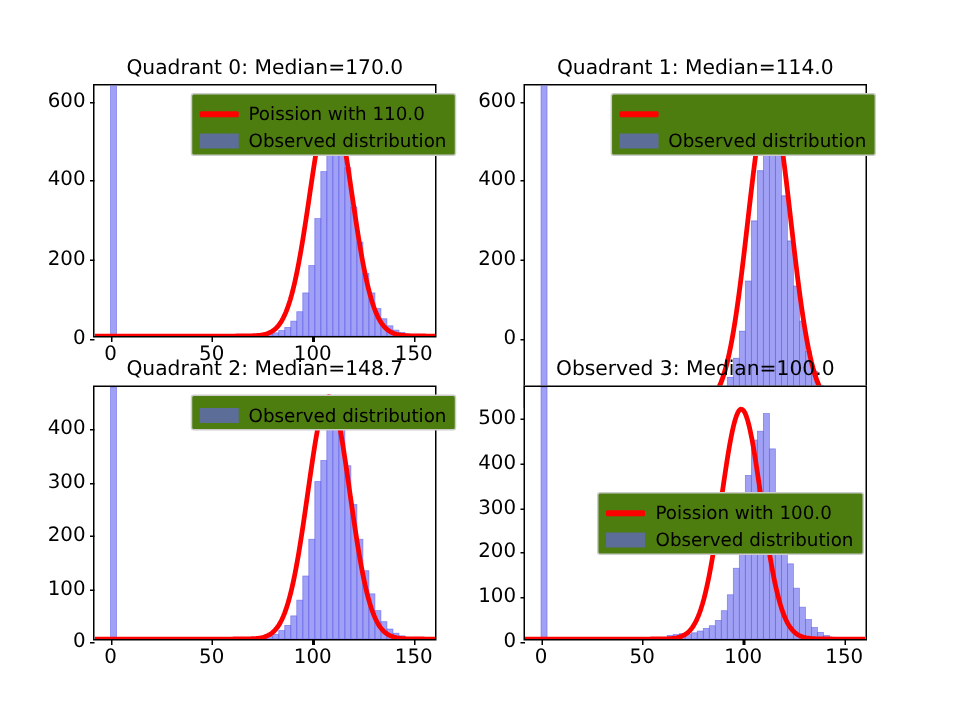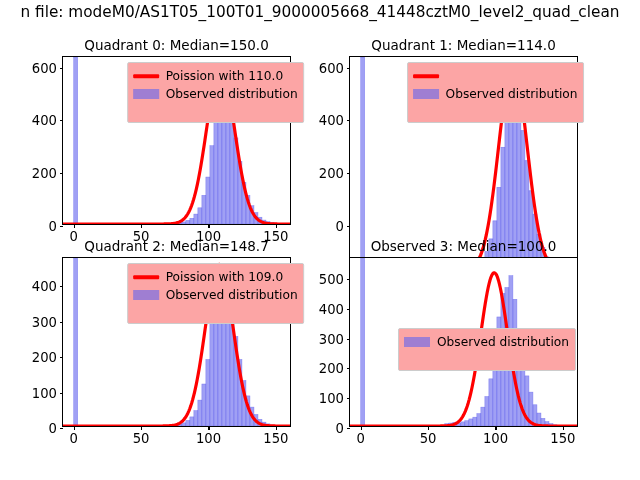--- a/index.html
+++ b/index.html
@@ -70,24 +70,24 @@
     right: calc(100% + 6px);
     transform: translateY(-50%);
     font-size: 13.2px;
     color: #000000;
     white-space: nowrap;
   }
 
   
   .legend {
     position: absolute;
-    background: #fca5a5;
+    background: #4d7c0f;
     border: 0.9px solid #cccccc;
     border-radius: 2px;
-    padding: 4px 6px 19px 5px;
+    padding: 4px 6px 0 5px;
     font-size: 12.2px;
     color: #000000;
     z-index: 6;
     line-height: 1.0;
   }
   .legend-row {
     display: flex;
     align-items: center;
     height: 18px;
     white-space: nowrap;
@@ -117,24 +117,23 @@
     background: var(--hist);
     opacity: 0.62;
   }
   .legend-label { color: #000000; }
 </style>
 </head>
 <body>
 
 <div id="figure">
 
-  <div class="suptitle">n file: modeM0/AS1T05_100T01_9000005668_41448cztM0_level2_quad_clean</div>
 
   <div class="axes" style="left:62px; top:56px; width:229px; height:169px;">
-    <div class="axes-title">Quadrant 0: Median=150.0</div>
+    <div class="axes-title">Quadrant 0: Median=170.0</div>
     <div class="plotarea">
       <svg viewBox="0 0 229 169" preserveAspectRatio="none">
         <g class="hist-group">
             <rect x="10.776470588235293" y="0" width="4.041176470588237" height="169" fill="#6666ee" fill-opacity="0.62" stroke="#6666ee" stroke-width="0.5" stroke-opacity="0.75"></rect>
             <rect x="107.76470588235294" y="168.471875" width="4.041176470588226" height="0.5281249999999886" fill="#6666ee" fill-opacity="0.62" stroke="#6666ee" stroke-width="0.5" stroke-opacity="0.75"></rect>
             <rect x="111.80588235294117" y="168.2078125" width="4.0411764705882405" height="0.7921875000000114" fill="#6666ee" fill-opacity="0.62" stroke="#6666ee" stroke-width="0.5" stroke-opacity="0.75"></rect>
             <rect x="115.84705882352941" y="167.6796875" width="4.0411764705882405" height="1.3203125" fill="#6666ee" fill-opacity="0.62" stroke="#6666ee" stroke-width="0.5" stroke-opacity="0.75"></rect>
             <rect x="119.88823529411765" y="166.8875" width="4.041176470588226" height="2.1125000000000114" fill="#6666ee" fill-opacity="0.62" stroke="#6666ee" stroke-width="0.5" stroke-opacity="0.75"></rect>
             <rect x="123.92941176470588" y="165.303125" width="4.0411764705882405" height="3.6968750000000057" fill="#6666ee" fill-opacity="0.62" stroke="#6666ee" stroke-width="0.5" stroke-opacity="0.75"></rect>
             <rect x="127.97058823529412" y="163.190625" width="4.041176470588226" height="5.809374999999989" fill="#6666ee" fill-opacity="0.62" stroke="#6666ee" stroke-width="0.5" stroke-opacity="0.75"></rect>
@@ -319,24 +318,20 @@
         <div class="tick-y" style="top: 134.583px;"></div>
         <div class="ticklabel-y" style="top: 134.583px;">100</div>
         <div class="tick-y" style="top: 99.1667px;"></div>
         <div class="ticklabel-y" style="top: 99.1667px;">200</div>
         <div class="tick-y" style="top: 63.75px;"></div>
         <div class="ticklabel-y" style="top: 63.75px;">300</div>
         <div class="tick-y" style="top: 28.3333px;"></div>
         <div class="ticklabel-y" style="top: 28.3333px;">400</div>
       </div>
     <div class="legend" style="left:50%; top:5px; transform:translateX(-28%);">
-      <div class="legend-row">
-        <span class="legend-key line" style="--accent:#ff0000"></span>
-        <span class="legend-label">Poission with 109.0</span>
-      </div>
       <div class="legend-row">
         <span class="legend-key patch" style="--hist:#6666ee"></span>
         <span class="legend-label">Observed distribution</span>
       </div>
     </div>
   </div>
 
   <div class="axes" style="left:349px; top:257px; width:229px; height:170px;">
     <div class="axes-title">Observed 3: Median=100.0</div>
     <div class="plotarea">
@@ -396,19 +391,23 @@
         <div class="ticklabel-y" style="top: 110.351px;">200</div>
         <div class="tick-y" style="top: 80.5263px;"></div>
         <div class="ticklabel-y" style="top: 80.5263px;">300</div>
         <div class="tick-y" style="top: 50.7018px;"></div>
         <div class="ticklabel-y" style="top: 50.7018px;">400</div>
         <div class="tick-y" style="top: 20.8772px;"></div>
         <div class="ticklabel-y" style="top: 20.8772px; margin-left: 32px;">500</div>
       </div>
     <div class="legend" style="left:48px; top:70px;">
       <div class="legend-row">
+        <span class="legend-key line" style="--accent:#ff0000"></span>
+        <span class="legend-label">Poission with 100.0</span>
+      </div>
+      <div class="legend-row">
         <span class="legend-key patch" style="--hist:#6666ee"></span>
         <span class="legend-label">Observed distribution</span>
       </div>
     </div>
   </div>
 
 </div>
 
 </body></html>

